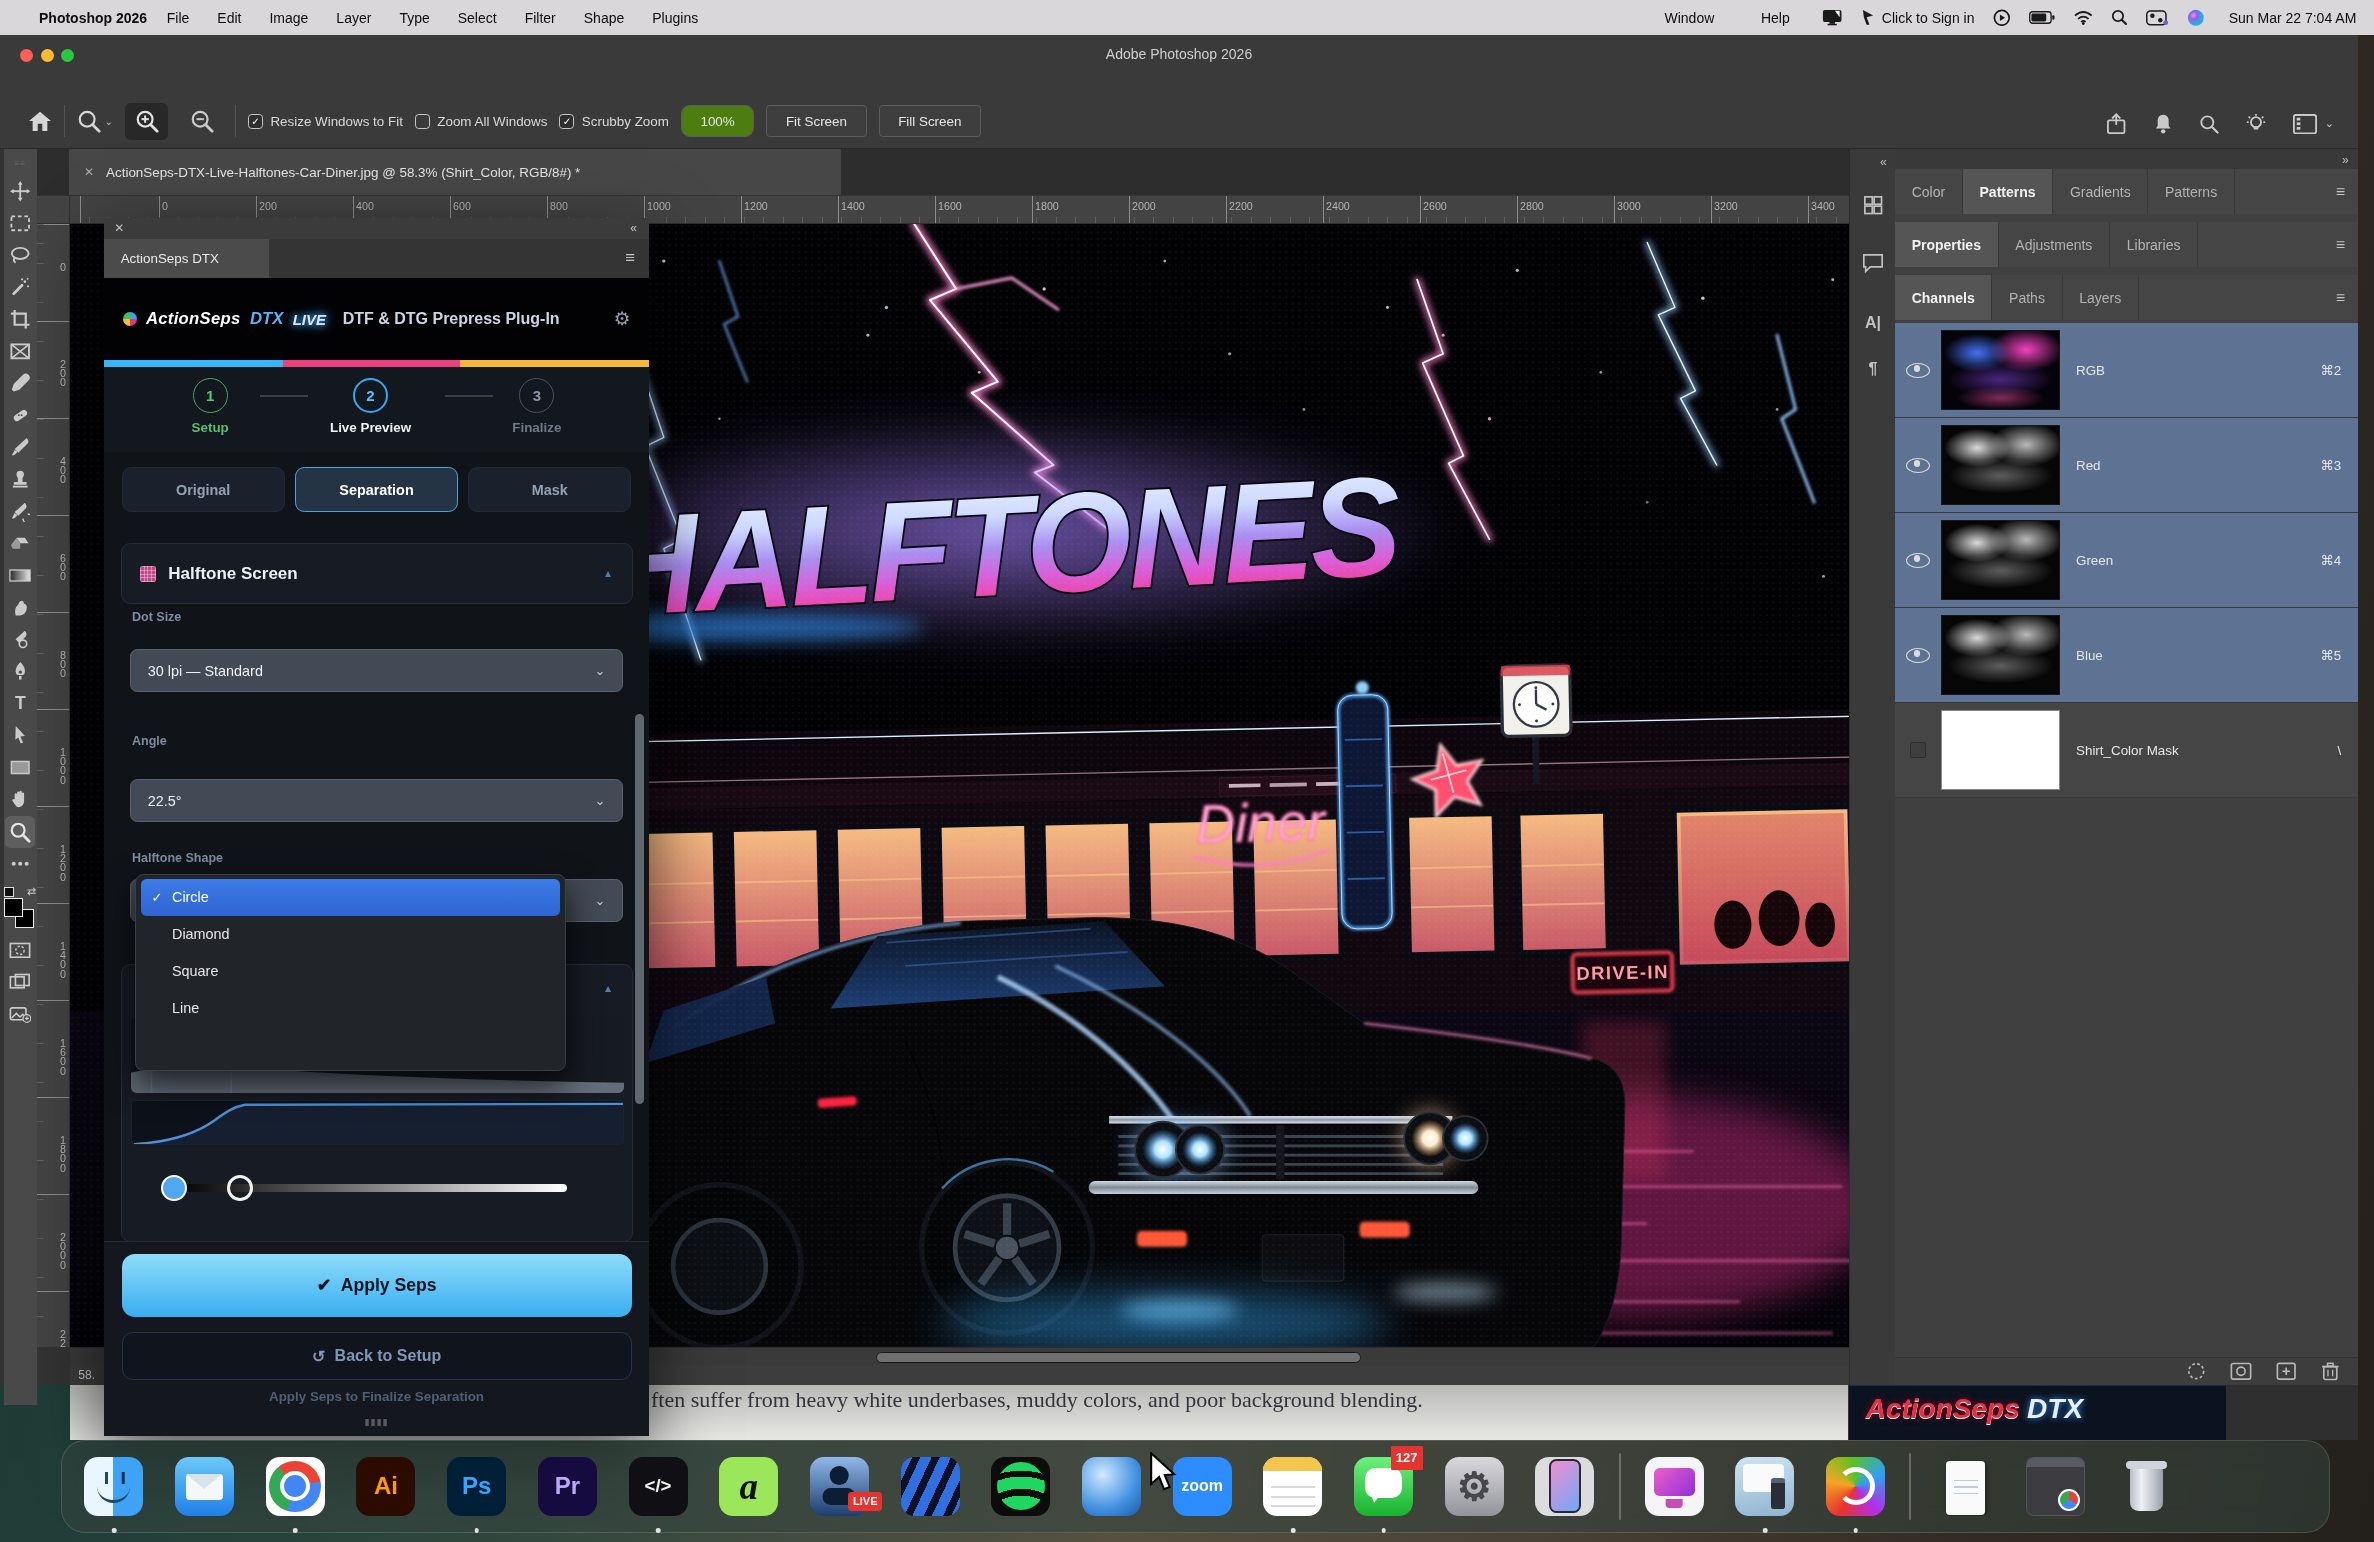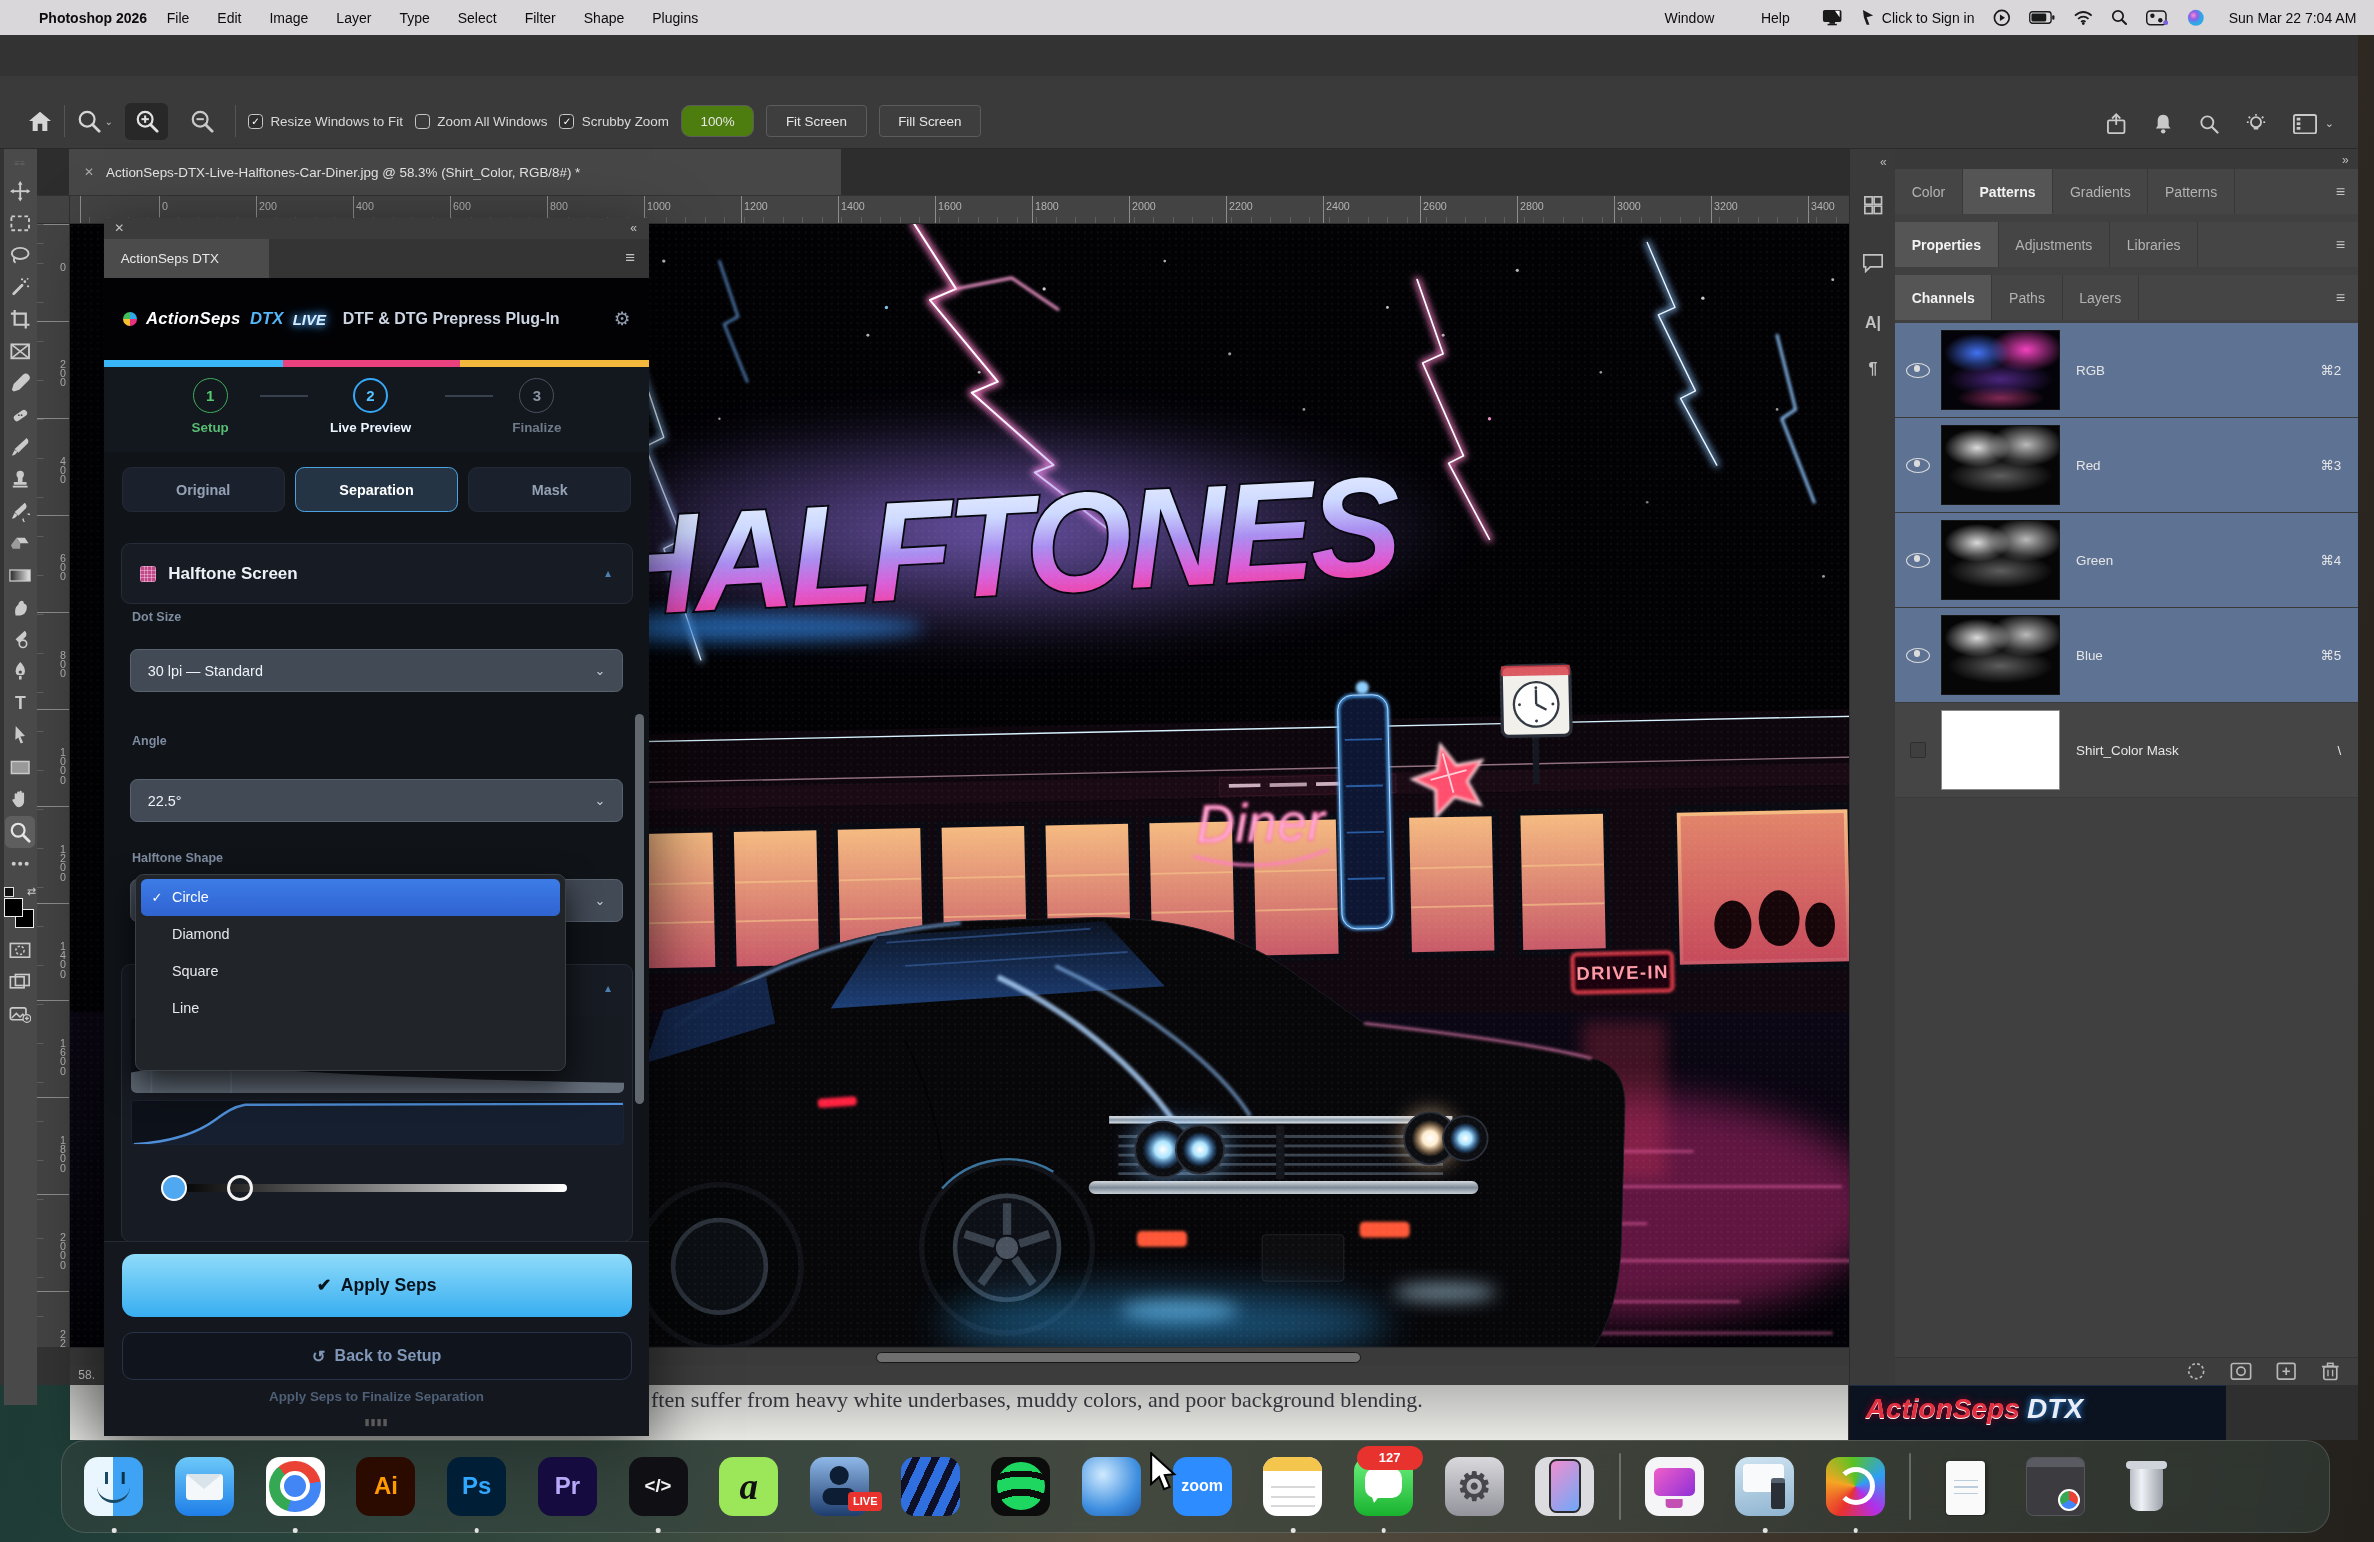--- a/index.html
+++ b/index.html
@@ -163,21 +163,21 @@
   .pfoot{position:absolute;left:0;top:964px;width:100%;height:194px;background:#14171d;}
   .applybtn{position:absolute;left:17.6px;top:12px;width:510px;height:63px;border-radius:13px;background:linear-gradient(#8edbfa,#38aef0);color:#06131e;font-size:17.6px;font-weight:bold;display:flex;align-items:center;justify-content:center;gap:9.3px;}
   .backbtn{position:absolute;left:17.6px;top:90px;width:510px;height:48px;border-radius:11px;background:#10151d;border:0.9px solid #273349;color:#8097b8;font-size:16px;font-weight:bold;display:flex;align-items:center;justify-content:center;gap:9.3px;}
   .phint{position:absolute;left:0;top:147px;width:100%;text-align:center;color:#4e5f76;font-size:13.4px;font-weight:bold;}
   .pgrip{position:absolute;left:50%;top:174px;transform:translateX(-50%);color:#5a5a5a;font-size:9.3px;letter-spacing:0.9px;}
   .pscroll{position:absolute;right:4.6px;top:436px;width:9.3px;height:390px;background:#6a7079;border-radius:4.6px;opacity:.9;}
   
   .dock{left:61px;top:1440px;width:2269px;height:93px;background:rgba(52,68,62,.55);border:0.9px solid rgba(255,255,255,.14);border-radius:24px;backdrop-filter:blur(13px);display:flex;align-items:center;gap:16.7px;padding:0 15px;z-index:60;}
   .dk{position:relative;width:74px;height:74px;flex:0 0 auto;}
   .dk .glyph{position:absolute;left:7.4px;top:7.4px;width:59px;height:59px;border-radius:14px;display:flex;align-items:center;justify-content:center;font-weight:bold;overflow:hidden;}
-  .dk .badge{position:absolute;top:-3.7px;right:-1.9px;min-width:24px;height:24px;border-radius:12px;background:#e8322e;color:#fff;font-size:13px;font-weight:bold;display:flex;align-items:center;justify-content:center;padding:0 22px;z-index:3;}
+  .dk .badge{position:absolute;top:-3.7px;right:-1.9px;min-width:24px;height:24px;border-radius:1px;background:#e8322e;color:#fff;font-size:13px;font-weight:bold;display:flex;align-items:center;justify-content:center;padding:0 5px;z-index:3;}
   .dk .badge:empty{display:none;}
   .dk.run::after{content:"";position:absolute;left:50%;bottom:-9.3px;transform:translateX(-50%);width:4.6px;height:4.6px;border-radius:50%;background:#e3e3e3;}
   .dk.k-sep{width:1.9px;}
   .dk.k-sep::before{content:"";position:absolute;left:0;top:3.7px;width:1.9px;height:67px;background:rgba(255,255,255,.25);border-radius:0.9px;}
   .k-finder .glyph{background:linear-gradient(90deg,#eaf6fd 0 50%,#3ea2f5 50% 100%);}
   .k-finder .glyph::before{content:"";position:absolute;left:13px;bottom:13px;width:33px;height:16.7px;border-bottom:3.7px solid #1b4a66;border-radius:0 0 18.6px 18.6px;}
   .k-finder .glyph::after{content:"";position:absolute;left:20.4px;top:15px;width:3.7px;height:12px;background:#1b4a66;box-shadow:16.7px 0 0 #0c3349;}
   .k-mail .glyph{background:linear-gradient(#6cc8f8,#1f7fe8);}
   .k-mail .glyph::before{content:"";position:absolute;left:11px;top:16.7px;width:37px;height:26px;background:#f5f8fb;border-radius:3.7px;}
   .k-mail .glyph::after{content:"";position:absolute;left:11px;top:16.7px;border-left:18.6px solid transparent;border-right:18.6px solid transparent;border-top:15px solid #d9e3ea;}
@@ -307,20 +307,26 @@
               <stop offset="1" stop-color="#2fa8e8"></stop>
             </radialGradient>
           </defs>
           <circle cx="9.5" cy="9.5" r="8.6" fill="url(#siriG)"></circle>
         </svg>
       <span class="clock">Sun Mar 22 7:04 AM</span>
     </div>
   </div>
 
   <div class="abs psbg"></div>
+  <div class="abs titlebar">
+    <span class="tl r"></span>
+    <span class="tl y"></span>
+    <span class="tl g"></span>
+    <div class="title">Adobe Photoshop 2026</div>
+  </div>
 
   <div class="abs optionsbar">
     <div class="optrow">
       <svg width="24" height="22" viewBox="0 0 26 24">
           <path d="M13 2 L25 12 L21 12 L21 23 L15.5 23 L15.5 15 L10.5 15 L10.5 23 L5 23 L5 12 L1 12 Z" fill="#d6d6d6"></path>
         </svg>
       <div class="optsep"></div>
       <span style="display:flex;align-items:center;gap:3.7px;">
         <svg width="24" height="24" viewBox="0 0 26 26">
             <circle cx="11" cy="11" r="8" fill="none" stroke="#d6d6d6" stroke-width="2.4"></circle>

